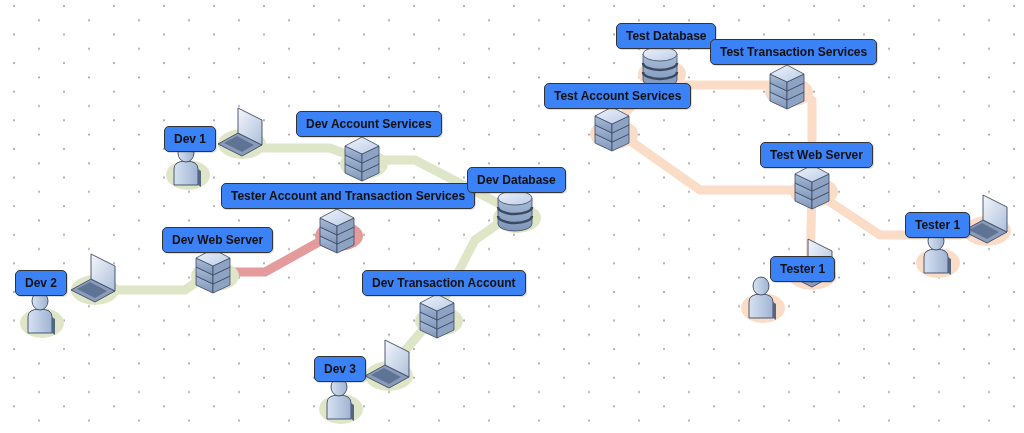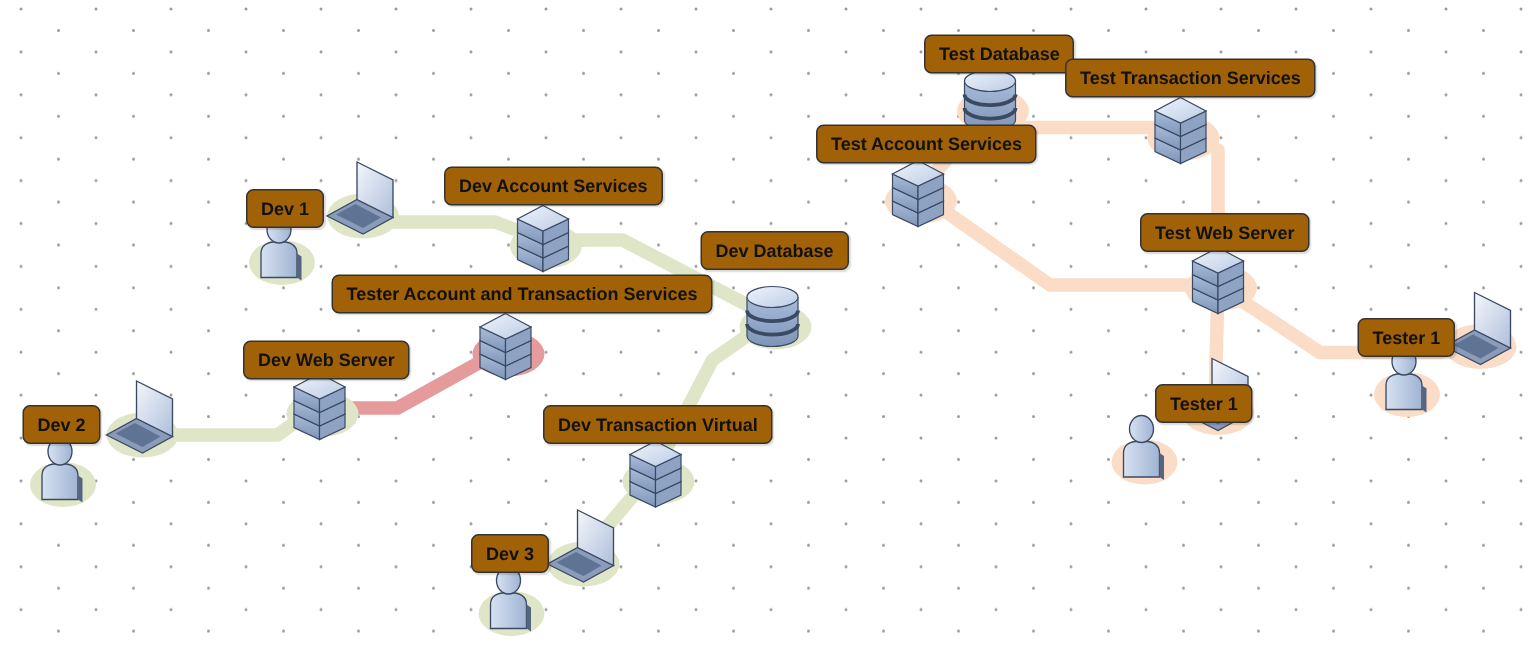--- a/index.html
+++ b/index.html
@@ -1,20 +1,20 @@
 <!DOCTYPE html>
 <html><head>
 <meta charset="utf-8">
 <style>
   html, body { margin:0; padding:0; background:#ffffff; }
   body { width:1024px; height:433px; overflow:hidden; position:relative; font-family:"Liberation Sans", sans-serif; }
   #canvas { position:absolute; left:0; top:0; width:1024px; height:433px; }
   .lbl {
     position:absolute; box-sizing:border-box; height:26px; line-height:24px;
-    padding:0 9px; background:#a16207; border:1.3px solid #333; border-radius:5px;
+    padding:0 9px; background:#3b82f6; border:1.3px solid #333; border-radius:5px;
     font-family:"Liberation Sans", sans-serif; font-weight:bold; font-size:12px; color:#111;
     white-space:nowrap; box-shadow:1px 1px 1px rgba(0,0,0,0.15); z-index:5;
   }
 </style>
 </head>
 <body>
 
 <svg id="canvas" xmlns="http://www.w3.org/2000/svg" width="1024" height="433" viewBox="0 0 1024 433">
   <defs>
     <linearGradient id="gTop" x1="0" y1="0" x2="1" y2="1">
@@ -224,21 +224,21 @@
     </g>
 </svg>
 
 <div id="labels">
   <div class="lbl" style="left:164px;top:126px;text-align:right;">Dev 1</div>
   <div class="lbl" style="left:15px;top:270px;">Dev 2</div>
   <div class="lbl" style="left:314px;top:356px;">Dev 3</div>
   <div class="lbl" style="left:296px;top:111px;">Dev Account Services</div>
   <div class="lbl" style="left:221px;top:183px;">Tester Account and Transaction Services</div>
   <div class="lbl" style="left:162px;top:227px;">Dev Web Server</div>
-  <div class="lbl" style="left:467px;top:154px;">Dev Database</div>
-  <div class="lbl" style="left:362px;top:270px;">Dev Transaction Virtual</div>
+  <div class="lbl" style="left:467px;top:167px;">Dev Database</div>
+  <div class="lbl" style="left:362px;top:270px;">Dev Transaction Account</div>
   <div class="lbl" style="left:616px;top:23px;">Test Database</div>
   <div class="lbl" style="left:710px;top:39px;">Test Transaction Services</div>
   <div class="lbl" style="left:544px;top:83px;">Test Account Services</div>
   <div class="lbl" style="left:760px;top:142px;">Test Web Server</div>
   <div class="lbl" style="left:770px;top:256px;">Tester 1</div>
   <div class="lbl" style="left:905px;top:212px;">Tester 1</div>
 </div>
 
 </body></html>

